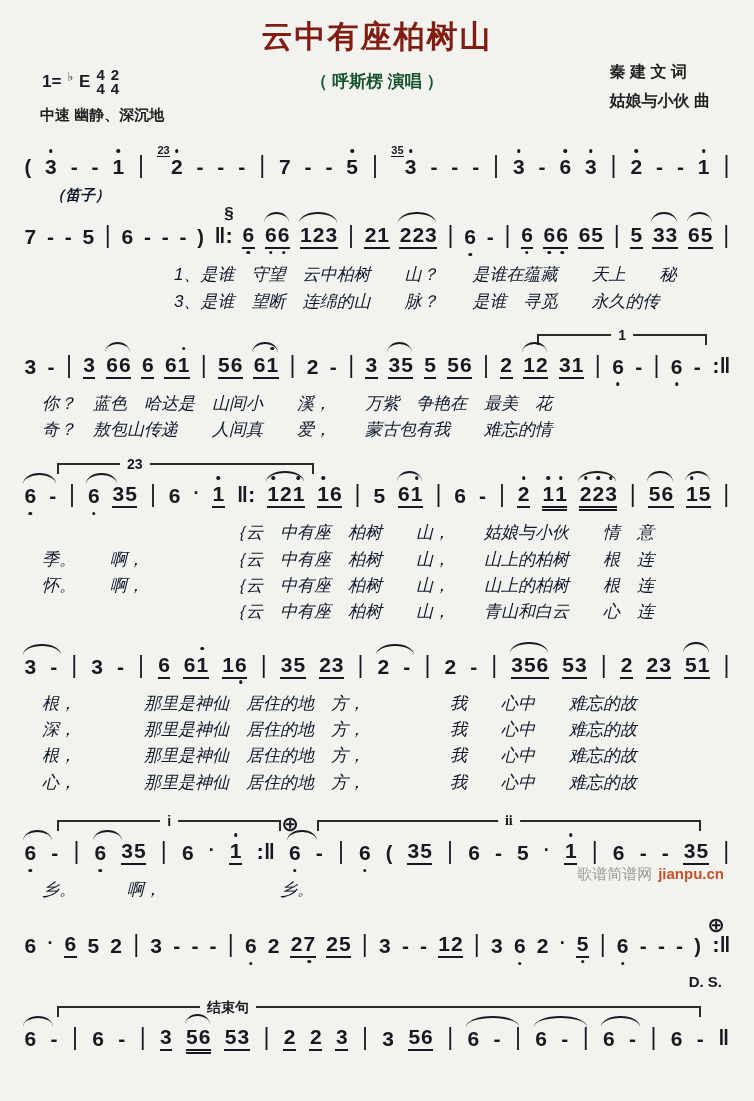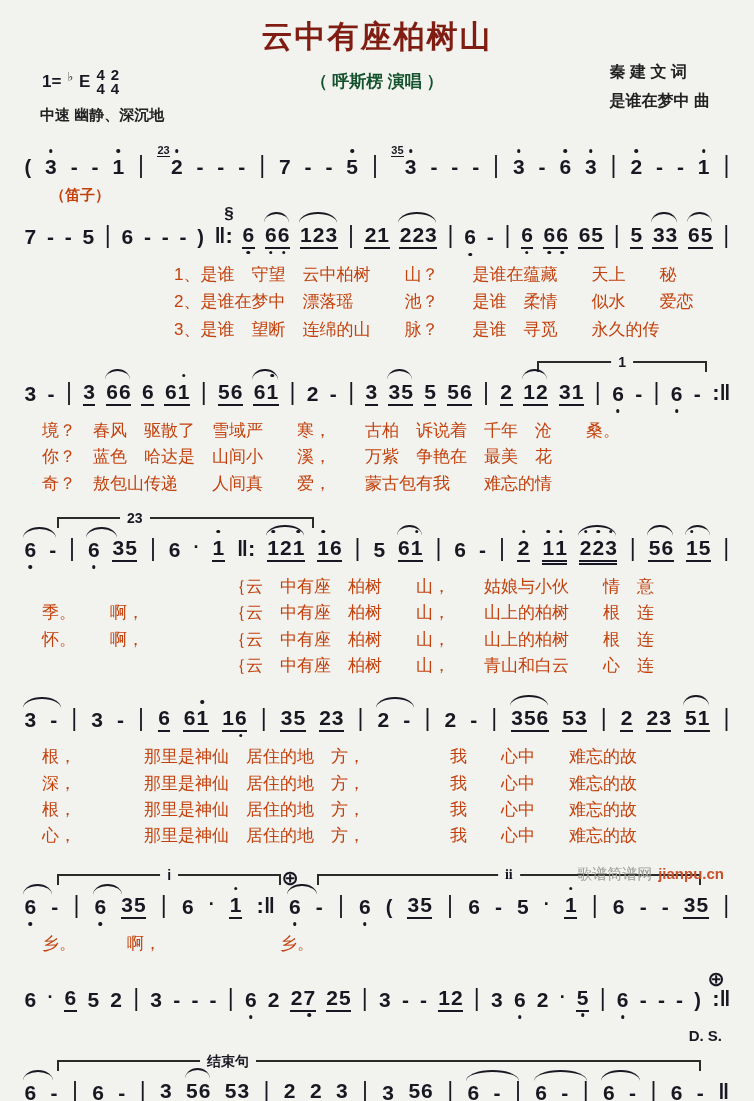--- a/index.html
+++ b/index.html
@@ -42,21 +42,21 @@
   .arc{position:absolute;top:-12px;left:-1px;height:9px;
        border-top:2px solid #181822;border-radius:50%/100% 100% 0 0;z-index:3;pointer-events:none;}
   .grace{position:absolute;top:-11px;left:-13px;font-size:11px;font-weight:bold;
          border-bottom:1px solid #181822;line-height:1;}
   .tk.bar{font-weight:normal;font-size:23px;color:#181822;}
   .tk.rep{font-size:22px;letter-spacing:-1px;}
   .tk.fin{font-size:22px;}
   .tk.paren{font-size:20px;font-weight:bold;}
   .tk.dt{font-size:18px;padding-bottom:4px;}
   .tk.dash .chars{letter-spacing:0;}
-  .lyric{font-size:17px;color:#c2410c;line-height:1.55;padding-left:20px;white-space:nowrap;}
+  .lyric{font-size:17px;color:#0f172a;line-height:1.55;padding-left:20px;white-space:nowrap;font-style:italic;}
   .sys-1 .lyric{font-size:15px;font-weight:bold;padding-left:28px;margin-top:-8px;}
   .sys-2 .lyric{padding-left:152px;line-height:1.6;}
   .post-label{position:absolute;right:10px;bottom:-20px;font-size:15px;font-weight:bold;}
   
   .bracket-layer{position:absolute;left:22px;right:22px;top:0;height:12px;}
   .volta{position:absolute;top:2px;height:9px;
          border-top:2px solid #2a2a2a;border-left:2px solid #2a2a2a;border-right:2px solid #2a2a2a;}
   .volta-label{position:absolute;top:-9px;left:50%;transform:translateX(-50%);
                background:#f2f2ef;padding:0 7px;font-size:14px;font-weight:bold;line-height:1.2;}
   .mark{position:absolute;top:-6px;font-weight:bold;z-index:4;}
@@ -93,21 +93,21 @@
           <span>4</span>
         </span>
       <span class="frac">
           <span>2</span>
           <span>4</span>
         </span>
     </div>
     <div class="tempo">中速 幽静、深沉地</div>
     <div class="credits">
       <div>秦 建 文 词</div>
-      <div>是谁在梦中 曲</div>
+      <div>姑娘与小伙 曲</div>
     </div>
   </div>
 
   <div id="score">
       <div class="system sys-1">
         <div class="notes">
           <span class="tk paren">
             <span class="chars">
               <span class="ch">(</span>
             </span>
@@ -426,21 +426,20 @@
               <span class="ch">5</span>
             </span>
           </span>
           <span class="tk bar">
             <span class="chars">
               <span class="ch">|</span>
             </span>
           </span>
         </div>
         <div class="lyric">1、是谁　守望　云中柏树　　山？　　是谁在蕴藏　　天上　　秘</div>
-        <div class="lyric">2、是谁在梦中　漂落瑶　　　池？　　是谁　柔情　　似水　　爱恋</div>
         <div class="lyric">3、是谁　望断　连绵的山　　脉？　　是谁　寻觅　　永久的传</div>
       </div>
       <div class="system sys-3 has-bracket">
         <div class="bracket-layer">
           <div class="volta" style="left: 74%; width: 25%;">
             <span class="volta-label">1</span>
           </div>
         </div>
         <div class="notes">
           <span class="tk">
@@ -595,21 +594,20 @@
               <span class="ch">-</span>
             </span>
           </span>
           <span class="tk rep">
             <span class="chars">
               <span class="ch">:</span>
               <span class="ch">‖</span>
             </span>
           </span>
         </div>
-        <div class="lyric">境？　春风　驱散了　雪域严　　寒，　　古柏　诉说着　千年　沧　　桑。</div>
         <div class="lyric">你？　蓝色　哈达是　山间小　　溪，　　万紫　争艳在　最美　花</div>
         <div class="lyric">奇？　敖包山传递　　人间真　　爱，　　蒙古包有我　　难忘的情</div>
       </div>
       <div class="system sys-4 has-bracket">
         <div class="bracket-layer">
           <div class="volta" style="left: 2%; width: 38%;">
             <span class="volta-label" style="left: 24%; transform: none;">23</span>
           </div>
         </div>
         <div class="notes">

